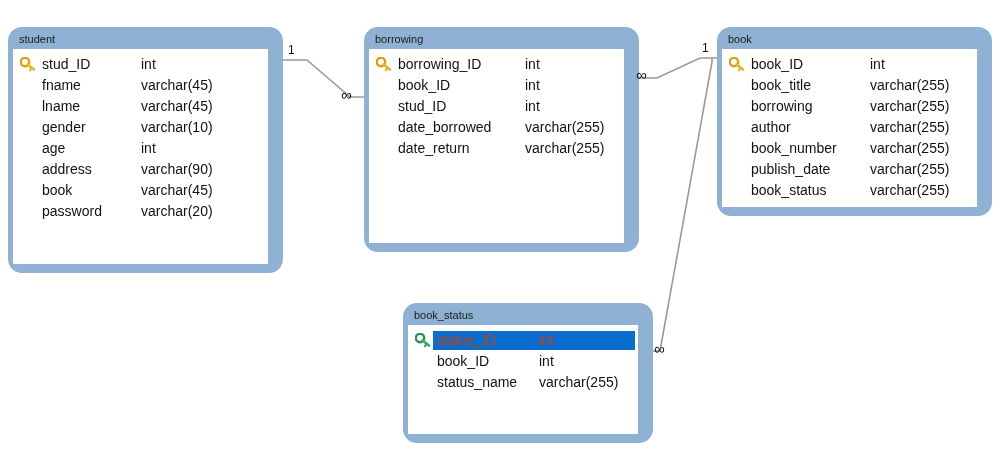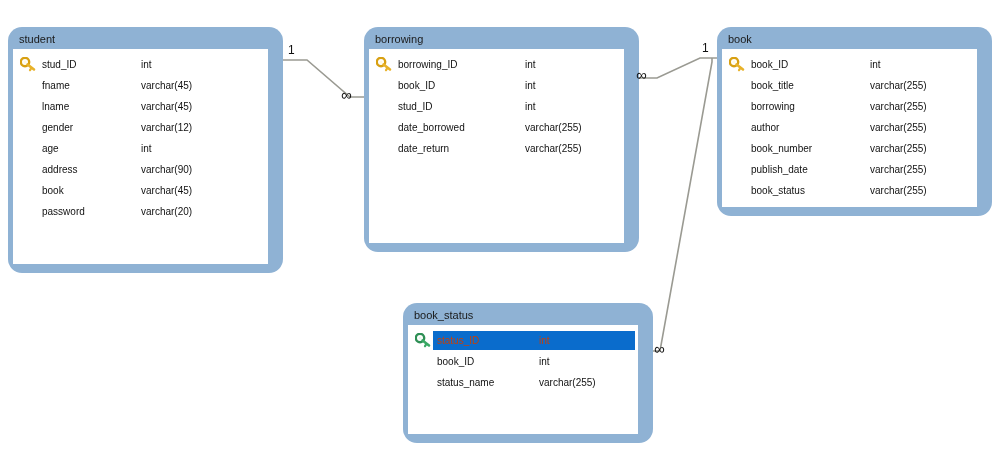--- a/index.html
+++ b/index.html
@@ -31,21 +31,21 @@
     background:#ffffff;
     border:1px solid #ffffff;
     box-sizing:border-box;
     height:calc(100% - 20px);
     padding:4px 0 0 0;
     overflow:hidden;
   }
   .field{
     position:relative;
     height:21px;line-height:21px;
-    font-size:10px;color:#111111;
+    font-size:14px;color:#111111;
     white-space:nowrap;
   }
   .field .fname{
     position:absolute;left:28px;top:0;
   }
   .field .ftype{
     position:absolute;top:0;
   }
   .keyicon{
     position:absolute;left:6px;top:3px;
@@ -111,21 +111,21 @@
       <div class="field">
         <span class="fname">fname</span>
         <span class="ftype">varchar(45)</span>
       </div>
       <div class="field">
         <span class="fname">lname</span>
         <span class="ftype">varchar(45)</span>
       </div>
       <div class="field">
         <span class="fname">gender</span>
-        <span class="ftype">varchar(12)</span>
+        <span class="ftype">varchar(10)</span>
       </div>
       <div class="field">
         <span class="fname">age</span>
         <span class="ftype">int</span>
       </div>
       <div class="field">
         <span class="fname">address</span>
         <span class="ftype">varchar(90)</span>
       </div>
       <div class="field">

